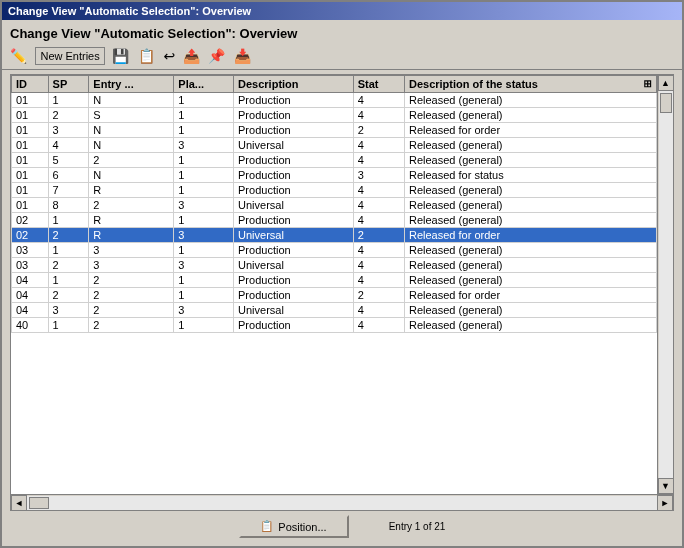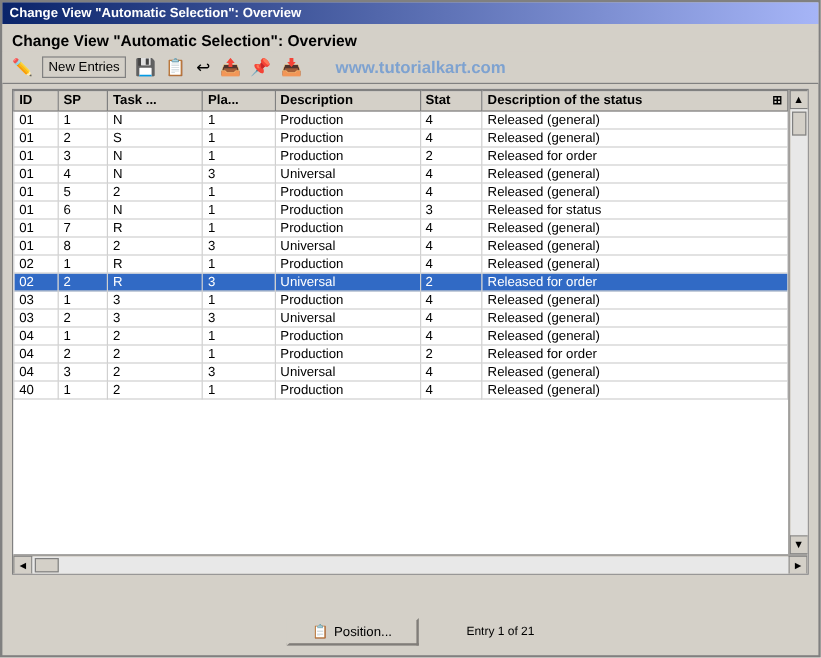--- a/index.html
+++ b/index.html
@@ -59,21 +59,20 @@
       font-weight: bold;
       margin-left: 20px;
       opacity: 0.7;
     }
     .content {
       flex: 1;
       padding: 4px 8px;
       overflow: hidden;
       display: flex;
       flex-direction: column;
-      gap: 32px;
     }
     .table-container {
       flex: 1;
       overflow: hidden;
       border: 1px solid #808080;
       background: #fff;
       display: flex;
       flex-direction: column;
     }
     table {
@@ -229,33 +228,32 @@
     <span style="font-size:14px; cursor:pointer;">✏️</span>
     <button class="toolbar-btn">
       <span>New Entries</span>
     </button>
     <span style="font-size:14px; cursor:pointer;">💾</span>
     <span style="font-size:14px; cursor:pointer;">📋</span>
     <span style="font-size:14px; cursor:pointer;">↩</span>
     <span style="font-size:14px; cursor:pointer;">📤</span>
     <span style="font-size:14px; cursor:pointer;">📌</span>
     <span style="font-size:14px; cursor:pointer;">📥</span>
-    <span class="watermark">www.tutorialkart.com</span>
   </div>
 
   <div class="content">
     <div class="table-container">
       <div class="scrollbar-area">
         <div class="table-scroll">
           <table>
             <thead>
               <tr>
                 <th>ID</th>
                 <th>SP</th>
-                <th>Task ...</th>
+                <th>Entry ...</th>
                 <th>Pla...</th>
                 <th>Description</th>
                 <th>Stat</th>
                 <th>Description of the status <span class="col-resize-icon">⊞</span></th>
               </tr>
             </thead>
             <tbody id="table-body">
             <tr>
                   <td>01</td>
                   <td>1</td>

